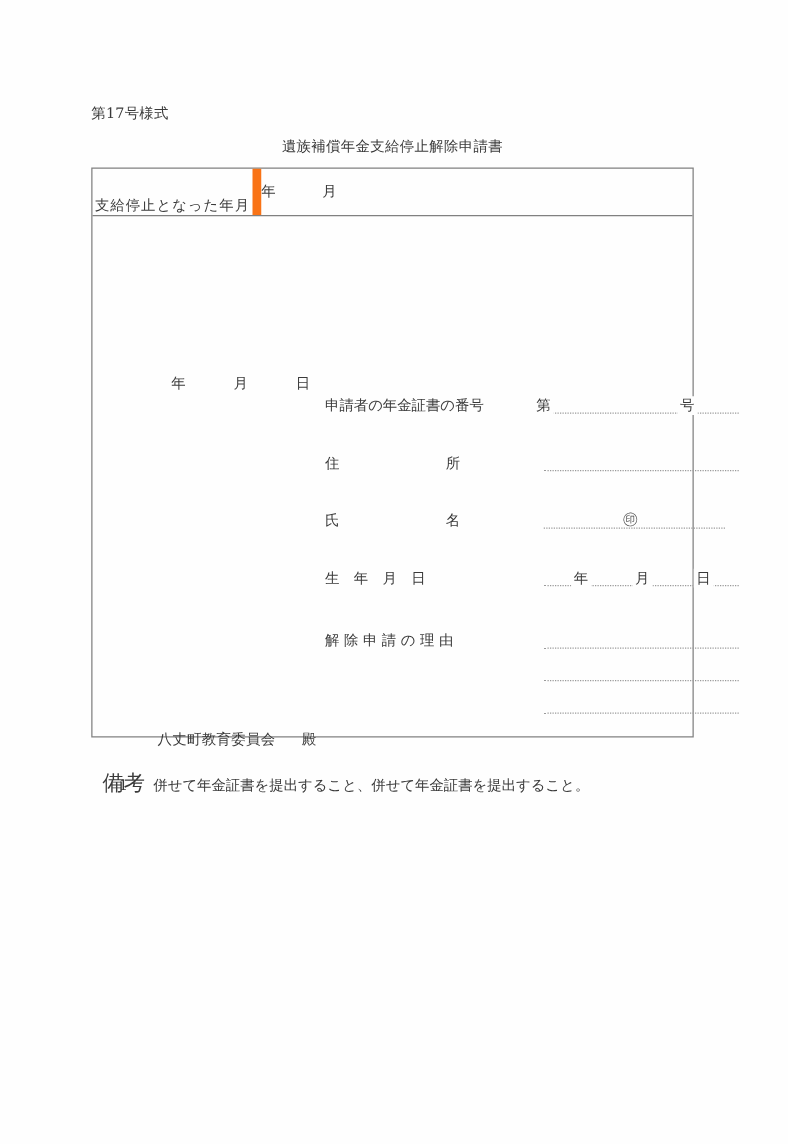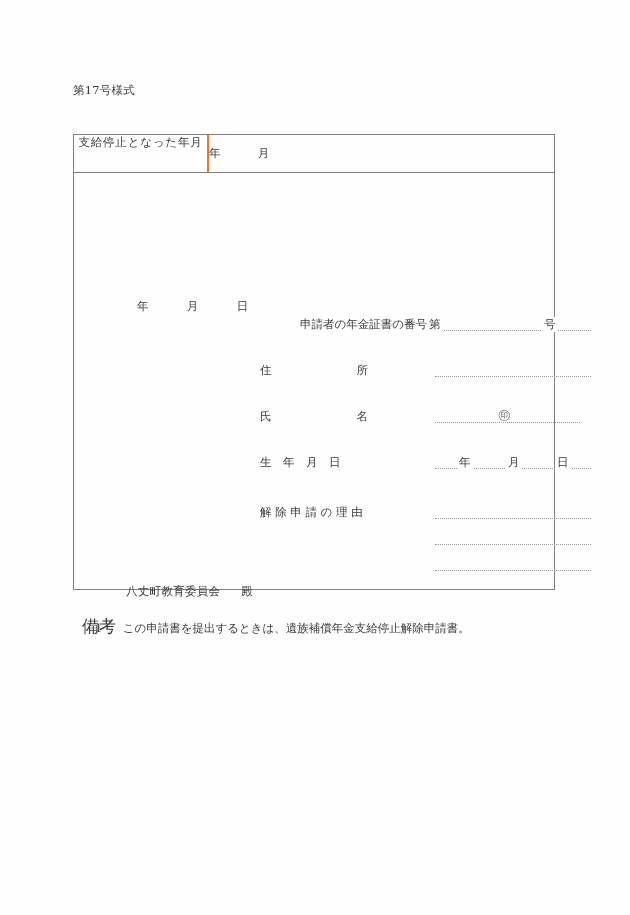--- a/index.html
+++ b/index.html
@@ -66,24 +66,24 @@
     height: 38px;
     border-bottom: 1px solid #808080;
     box-sizing: border-box;
   }
   .cell-label {
     position: absolute;
     left: 0;
     top: 0;
     width: 135px;
     height: 100%;
-    border-right: 2px solid #f97316;
+    border-right: 7px solid #f97316;
     box-sizing: border-box;
     display: flex;
-    align-items: flex-start;
+    align-items: flex-end;
     justify-content: center;
   }
   .cell-label span {
     font-size: 11.5px;
     letter-spacing: 0.8px;
     white-space: nowrap;
   }
   .cell-value {
     position: absolute;
     left: 135px;
@@ -197,20 +197,21 @@
     width: 24px;
   }
 </style>
 </head>
 <body>
 
 <div class="page">
 
   <div class="form-no">第17号様式</div>
 
+  <div class="doc-title">遺族補償年金支給停止解除申請書</div>
 
   <div class="table-box">
 
     <div class="row-header">
       <div class="cell-label">
         <span>支給停止となった年月</span>
       </div>
       <div class="cell-value">
         <div class="ym-pair">
           <span>年</span>
@@ -224,21 +225,21 @@
 
 
       <div class="date-line">
         <span>年</span>
         <span class="gap"></span>
         <span>月</span>
         <span class="gap"></span>
         <span>日</span>
       </div>
 
-      <div class="field-label" style="left:186px; top:144px;margin-left:40px;">申請者の年金証書の番号</div>
+      <div class="field-label" style="left:186px; top:144px;">申請者の年金証書の番号</div>
       <div class="dotline" style="left:361px; top:157px; width:108px;"></div>
       <div class="dotline" style="left:482px; top:157px; width:35px;"></div>
       <div class="kanji-inline" style="left:353px; top:144px;">第</div>
       <div class="kanji-inline" style="left:468px; top:144px;">号</div>
 
       <div class="field-label spread" style="left:186px; top:190px; width:108px;">
         <span>住</span>
         <span>所</span>
       </div>
       <div class="dotline" style="left:361px; top:203px; width:156px;"></div>
@@ -266,16 +267,16 @@
         <span class="sp"></span>
         <span>殿</span>
       </div>
 
     </div>
   </div>
 
   <div class="remarks-title">備考</div>
   <div class="remarks-item">
     <span class="num">1</span>
-    <span>この申請書を提出するときは、遺族補償年金支給停止解除申請書。</span>
+    <span>併せて年金証書を提出すること、併せて年金証書を提出すること。</span>
   </div>
 
 </div>
 
 </body></html>

